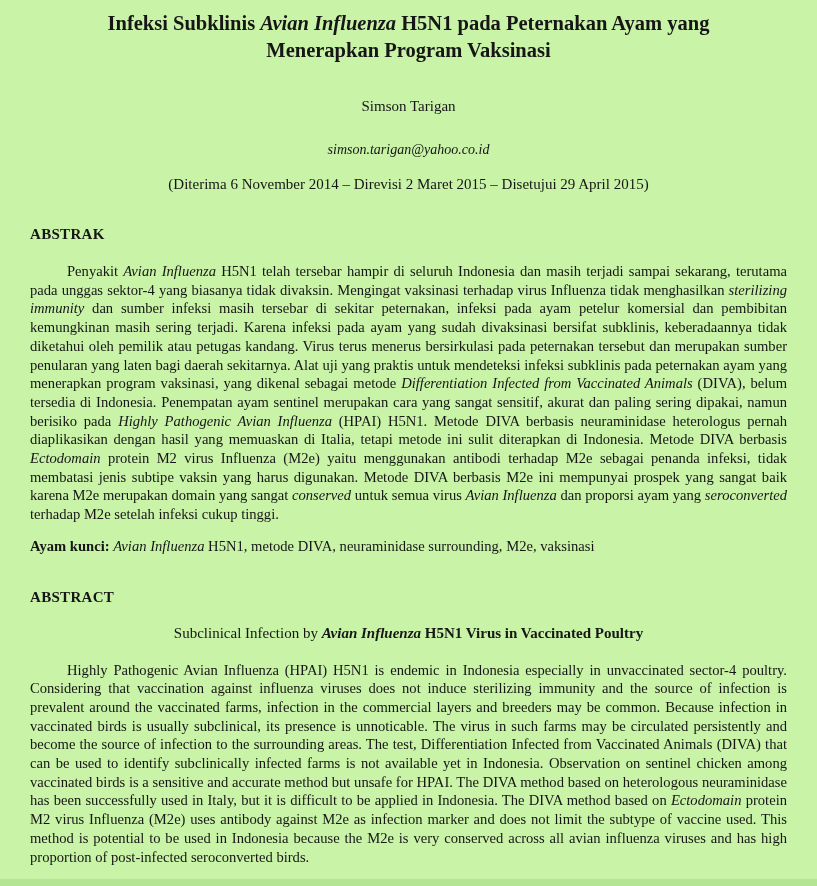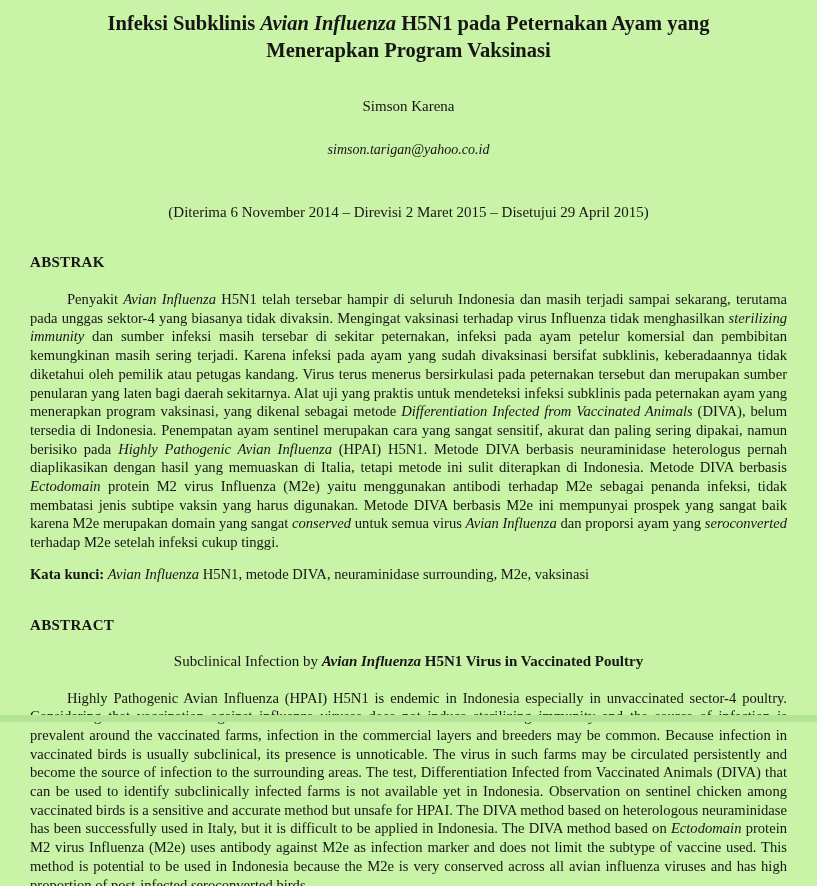--- a/index.html
+++ b/index.html
@@ -11,21 +11,21 @@
     height: 886px;
     overflow: hidden;
     position: relative;
     background: #c9f3a7;
     color: #161616;
     font-family: "Liberation Serif", "DejaVu Serif", serif;
   }
   .page {
     box-sizing: border-box;
     width: 817px;
-    height: 722px;
+    height: 886px;
     padding: 8px 30px 0 30px;
     position: relative;
   }
   .title {
     font-size: 20.5px;
     font-weight: bold;
     text-align: center;
     line-height: 1.32;
     max-width: 655px;
     margin: 2px auto 0 auto;
@@ -38,21 +38,21 @@
   .affil-block {
     text-align: center;
     font-style: italic;
     font-size: 14px;
     line-height: 1.35;
     margin-top: 26px;
   }
   .history {
     text-align: center;
     font-size: 15px;
-    margin-top: 44px;
+    margin-top: 16px;
   }
   .section-heading {
     text-align: left;
     font-size: 15px;
     font-weight: bold;
     margin-top: 33px;
     letter-spacing: 0.3px;
   }
   .abstract-subtitle {
     text-align: center;
@@ -82,33 +82,33 @@
     background: #b4e594;
   }
 </style>
 </head>
 <body style="background: rgb(201, 243, 167);">
 
 <div class="page">
 
   <div class="title"><span>Infeksi Subklinis </span><span style="font-style: italic;">Avian Influenza</span><span> H5N1 pada Peternakan Ayam yang Menerapkan Program Vaksinasi</span></div>
 
-  <div class="author">Simson Karena</div>
+  <div class="author">Simson Tarigan</div>
 
   <div class="affil-block">
     <div>simson.tarigan@yahoo.co.id</div>
   </div>
 
   <div class="history">(Diterima 6 November 2014 – Direvisi 2 Maret 2015 – Disetujui 29 April 2015)</div>
 
   <div class="section-heading">ABSTRAK</div>
 
   <div class="body-para"><span>Penyakit </span><span style="font-style: italic;">Avian Influenza</span><span> H5N1 telah tersebar hampir di seluruh Indonesia dan masih terjadi sampai sekarang, terutama pada unggas sektor-4 yang biasanya tidak divaksin. Mengingat vaksinasi terhadap virus Influenza tidak menghasilkan </span><span style="font-style: italic;">sterilizing immunity</span><span> dan sumber infeksi masih tersebar di sekitar peternakan, infeksi pada ayam petelur komersial dan pembibitan kemungkinan masih sering terjadi. Karena infeksi pada ayam yang sudah divaksinasi bersifat subklinis, keberadaannya tidak diketahui oleh pemilik atau petugas kandang. Virus terus menerus bersirkulasi pada peternakan tersebut dan merupakan sumber penularan yang laten bagi daerah sekitarnya. Alat uji yang praktis untuk mendeteksi infeksi subklinis pada peternakan ayam yang menerapkan program vaksinasi, yang dikenal sebagai metode </span><span style="font-style: italic;">Differentiation Infected from Vaccinated Animals</span><span> (DIVA), belum tersedia di Indonesia. Penempatan ayam sentinel merupakan cara yang sangat sensitif, akurat dan paling sering dipakai, namun berisiko pada </span><span style="font-style: italic;">Highly Pathogenic Avian Influenza</span><span> (HPAI) H5N1. Metode DIVA berbasis neuraminidase heterologus pernah diaplikasikan dengan hasil yang memuaskan di Italia, tetapi metode ini sulit diterapkan di Indonesia. Metode DIVA berbasis </span><span style="font-style: italic;">Ectodomain</span><span> protein M2 virus Influenza (M2e) yaitu menggunakan antibodi terhadap M2e sebagai penanda infeksi, tidak membatasi jenis subtipe vaksin yang harus digunakan. Metode DIVA berbasis M2e ini mempunyai prospek yang sangat baik karena M2e merupakan domain yang sangat </span><span style="font-style: italic;">conserved</span><span> untuk semua virus </span><span style="font-style: italic;">Avian Influenza</span><span> dan proporsi ayam yang </span><span style="font-style: italic;">seroconverted</span><span> terhadap M2e setelah infeksi cukup tinggi.</span></div>
 
-  <div class="keywords-line"><span style="font-weight: bold;">Kata kunci:</span><span> </span><span style="font-style: italic;">Avian Influenza</span><span> H5N1, metode DIVA, neuraminidase surrounding, M2e, vaksinasi</span></div>
+  <div class="keywords-line"><span style="font-weight: bold;">Ayam kunci:</span><span> </span><span style="font-style: italic;">Avian Influenza</span><span> H5N1, metode DIVA, neuraminidase surrounding, M2e, vaksinasi</span></div>
 
   <div class="section-heading">ABSTRACT</div>
 
   <div class="abstract-subtitle"><span style="font-weight: normal;">Subclinical Infection by </span><span style="font-style: italic; font-weight: bold;">Avian Influenza</span><span style="font-weight: bold;"> H5N1 Virus in Vaccinated Poultry</span></div>
 
   <div class="body-para"><span>Highly Pathogenic Avian Influenza (HPAI) H5N1 is endemic in Indonesia especially in unvaccinated sector-4 poultry. Considering that vaccination against influenza viruses does not induce sterilizing immunity and the source of infection is prevalent around the vaccinated farms, infection in the commercial layers and breeders may be common. Because infection in vaccinated birds is usually subclinical, its presence is unnoticable. The virus in such farms may be circulated persistently and become the source of infection to the surrounding areas. The test, Differentiation Infected from Vaccinated Animals (DIVA) that can be used to identify subclinically infected farms is not available yet in Indonesia. Observation on sentinel chicken among vaccinated birds is a sensitive and accurate method but unsafe for HPAI. The DIVA method based on heterologous neuraminidase has been successfully used in Italy, but it is difficult to be applied in Indonesia. The DIVA method based on </span><span style="font-style: italic;">Ectodomain</span><span> protein M2 virus Influenza (M2e) uses antibody against M2e as infection marker and does not limit the subtype of vaccine used. This method is potential to be used in Indonesia because the M2e is very conserved across all avian influenza viruses and has high proportion of post-infected seroconverted birds.</span></div>
 
   <div class="bottom-edge"></div>
 </div>
 

